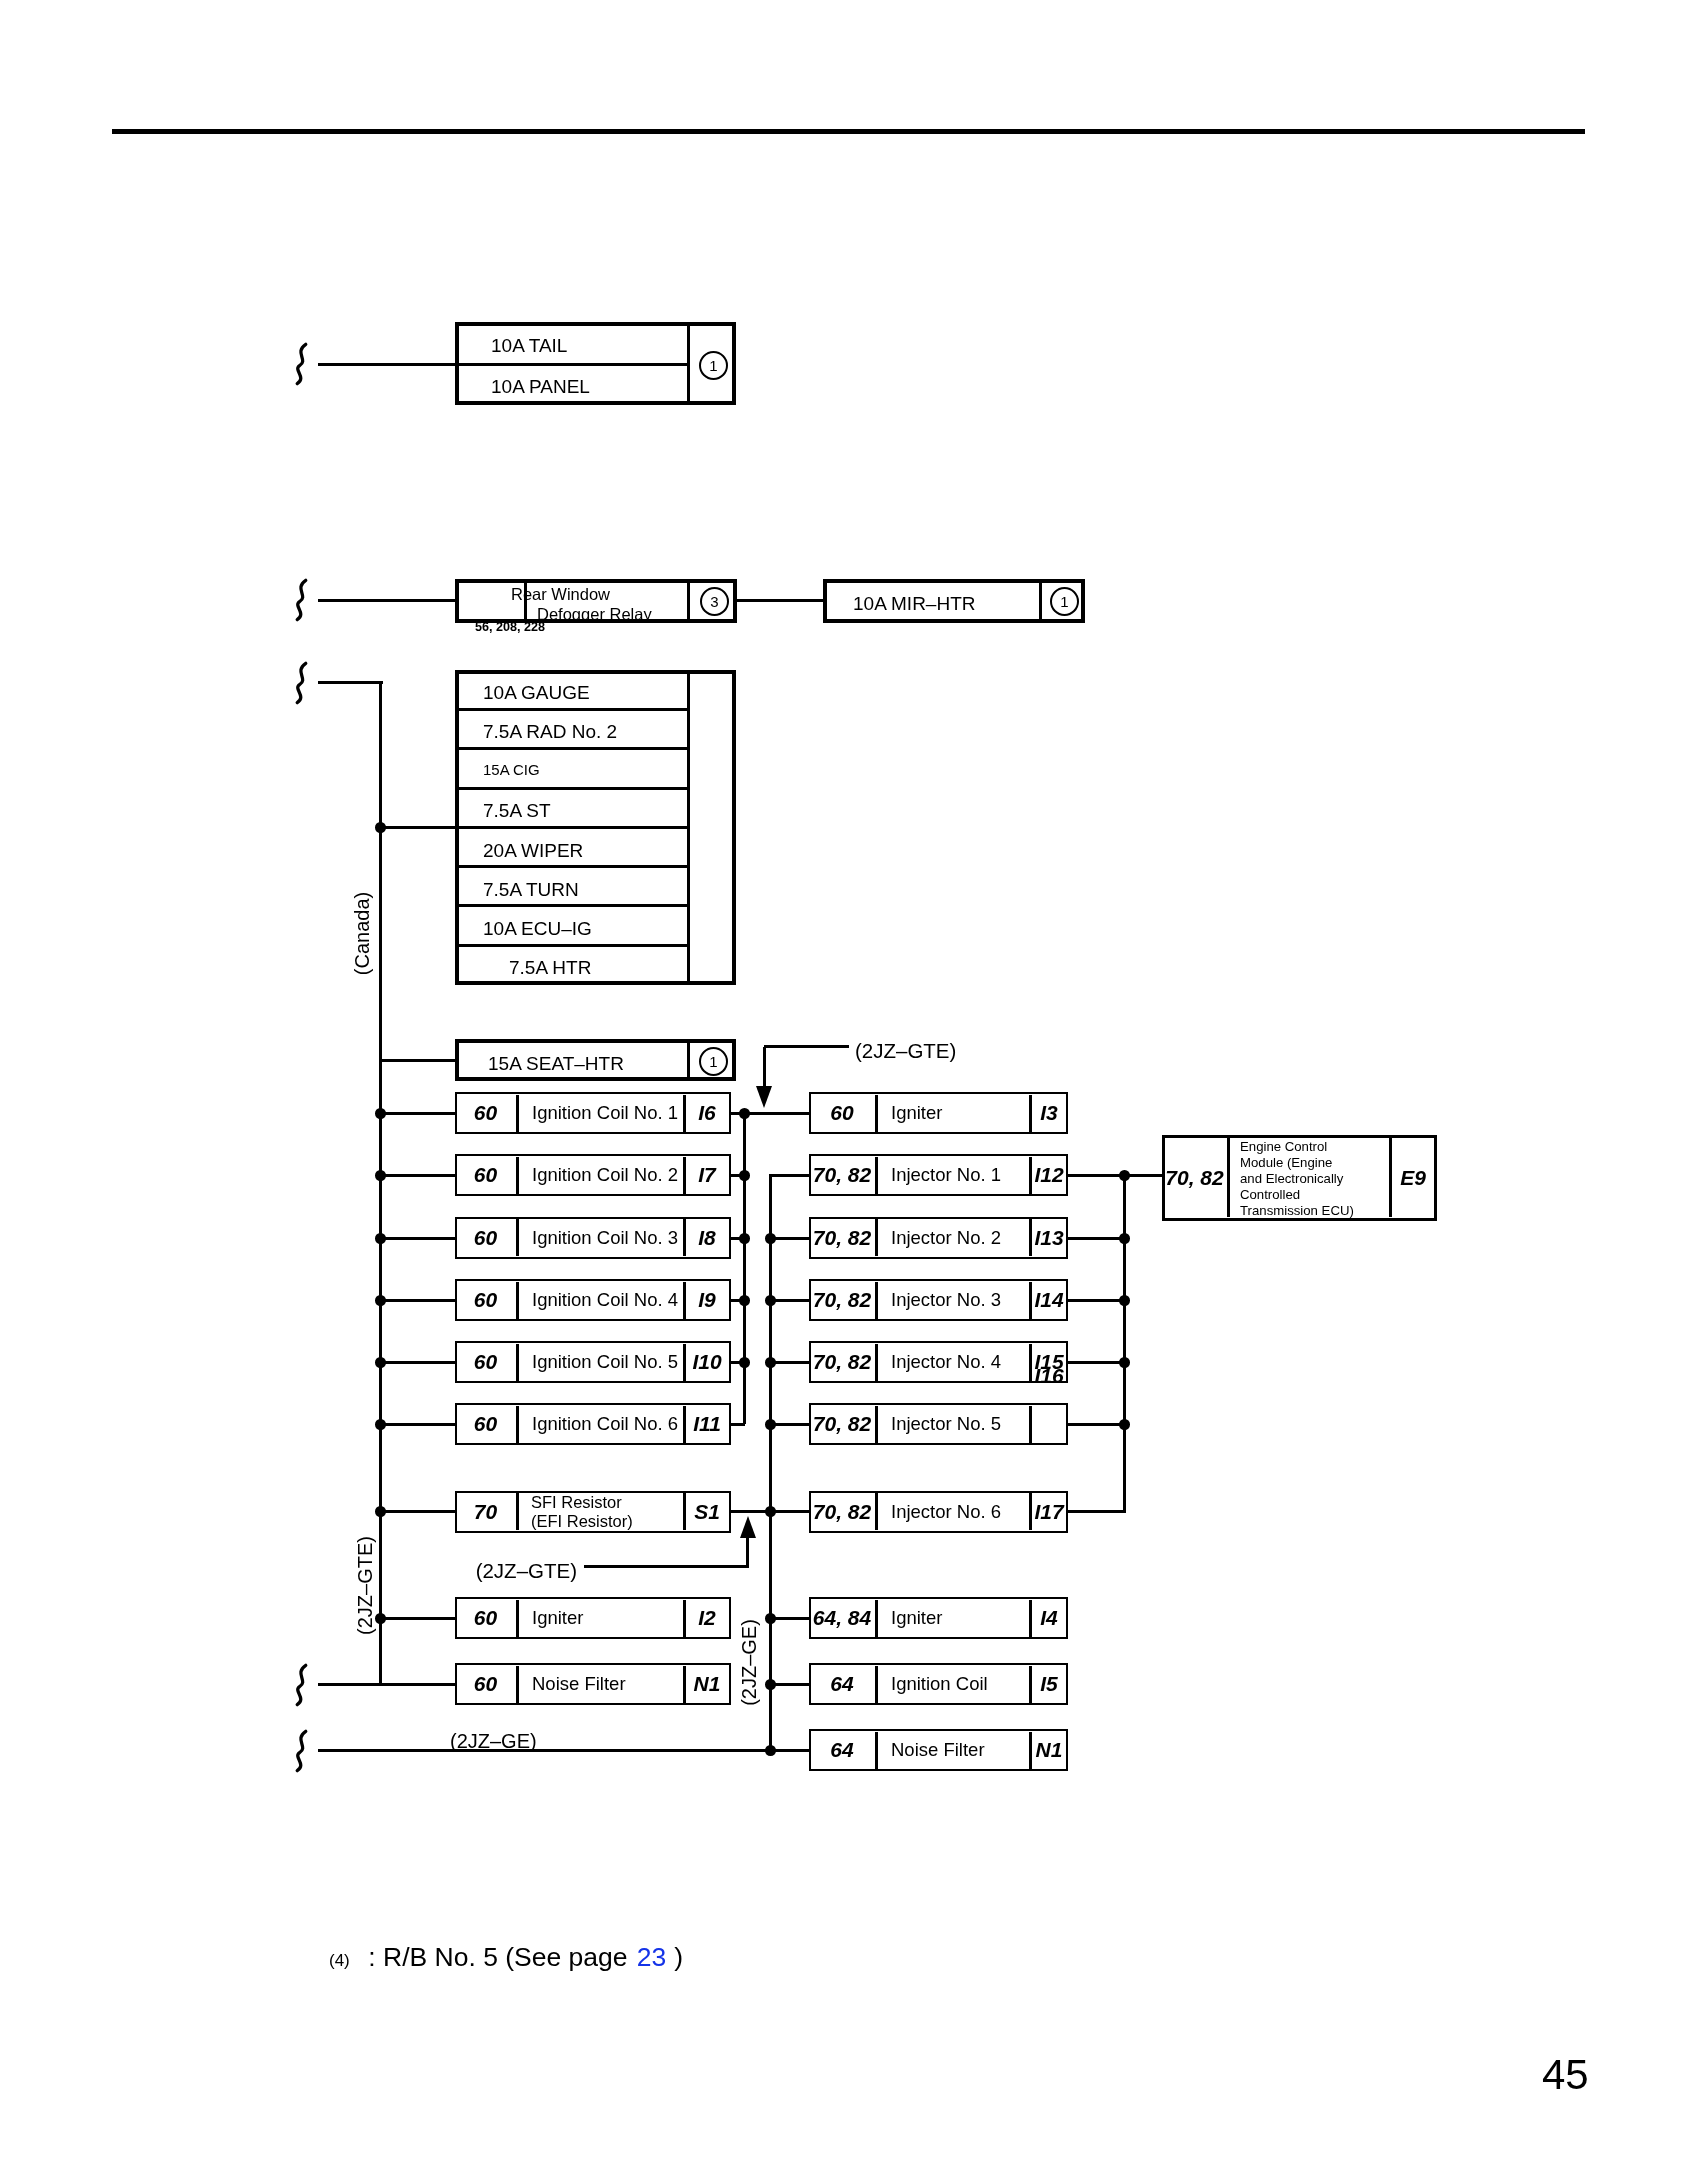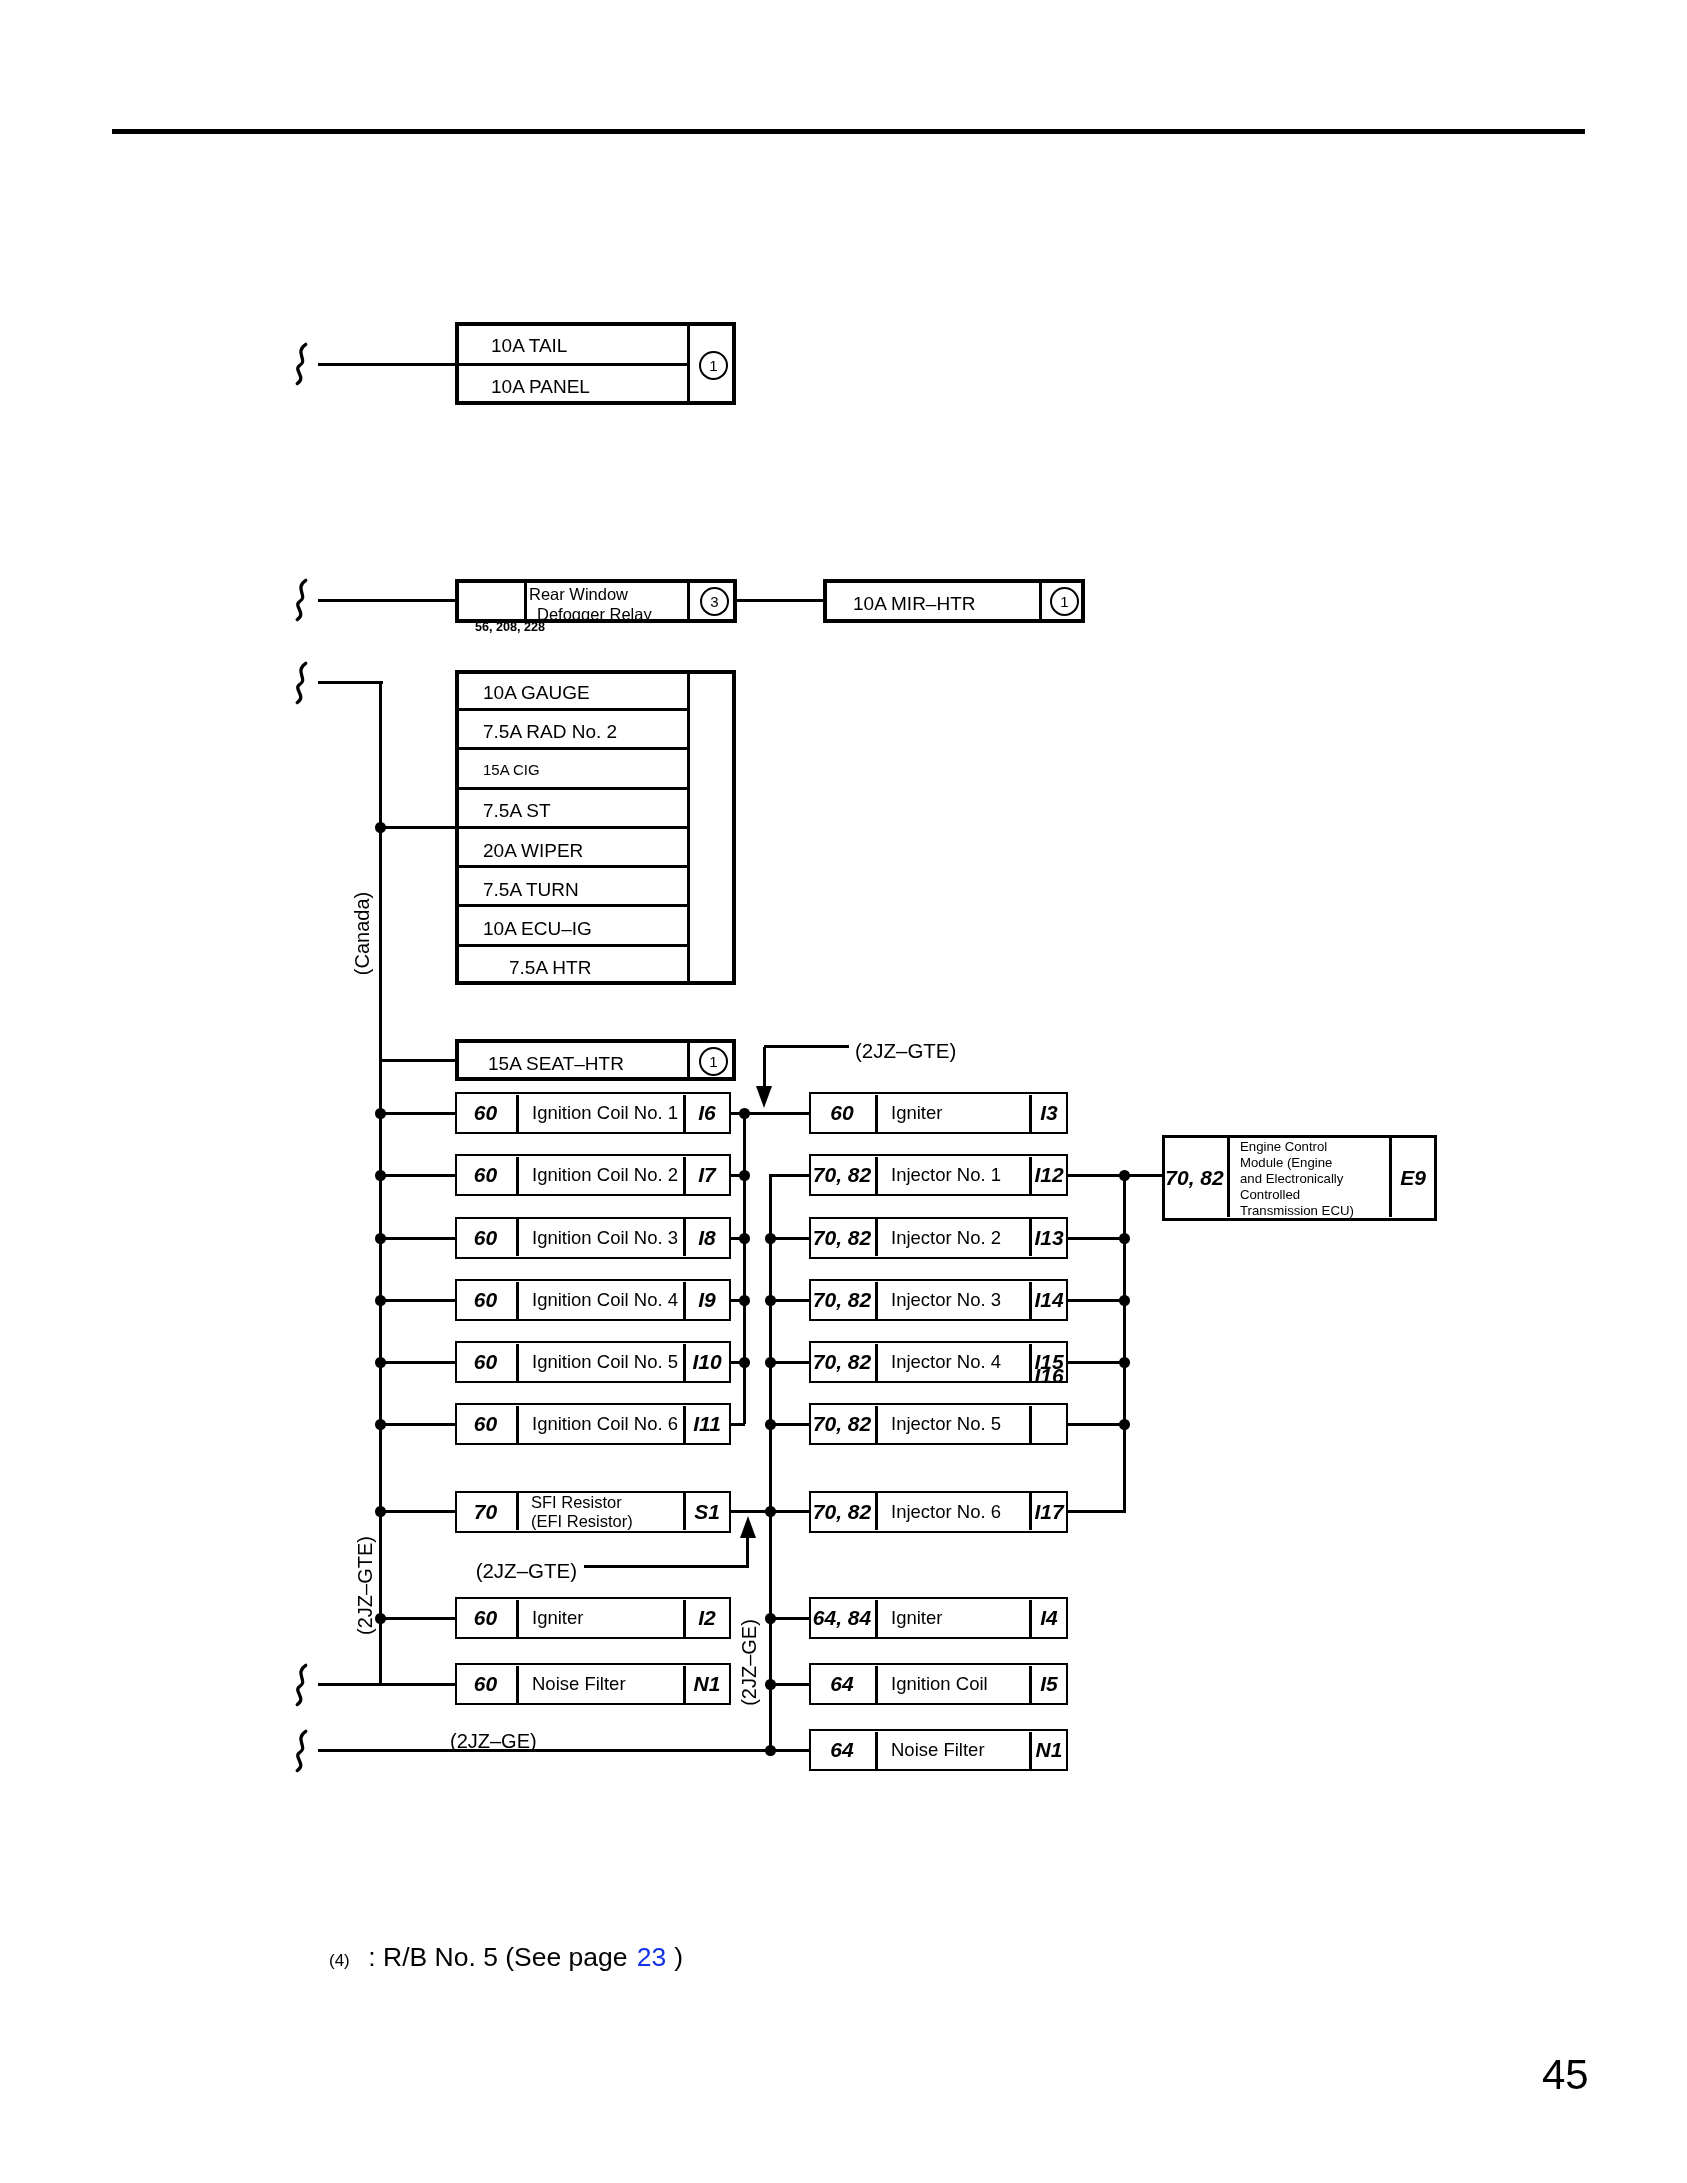--- a/index.html
+++ b/index.html
@@ -125,21 +125,21 @@
       <div class="box heavy" style="left: 455px; top: 322px; width: 281px; height: 83px;"></div>
       <div class="div-h" style="left: 458px; top: 363px; width: 229px; height: 3.3px;"></div>
       <div class="div-v" style="left: 687px; top: 325px; height: 78px;"></div>
       <div class="lbl" style="left: 491px; top: 335px; font-size: 19px;">10A TAIL</div>
       <div class="lbl" style="left: 491px; top: 376px; font-size: 19px;">10A PANEL</div>
       <div class="circle" style="left: 699px; top: 351px;">1</div>
       <div class="box heavy" style="left: 455px; top: 579px; width: 282px; height: 44px;"></div>
       <div class="div-v" style="left: 524px; top: 582px; height: 38px;"></div>
       <div class="div-v" style="left: 687px; top: 582px; height: 38px;"></div>
       <div class="lbl" style="left: 475px; top: 597px; font-size: 12.6px; font-weight: bold; margin-top: 23px;">56, 208, 228</div>
-      <div class="lbl" style="left: 529px; top: 585px; font-size: 16.5px;">Rear Window</div>
+      <div class="lbl" style="left: 511px; top: 585px; font-size: 16.5px;">Rear Window</div>
       <div class="lbl" style="left: 537px; top: 605px; font-size: 16.5px;">Defogger Relay</div>
       <div class="circle" style="left: 700px; top: 587px;">3</div>
       <div class="box heavy" style="left: 823px; top: 579px; width: 262px; height: 44px;"></div>
       <div class="div-v" style="left: 1039px; top: 582px; height: 38px;"></div>
       <div class="lbl" style="left: 853px; top: 593px; font-size: 19px;">10A MIR–HTR</div>
       <div class="circle" style="left: 1050px; top: 587px;">1</div>
       <div class="box heavy" style="left: 455px; top: 670px; width: 281px; height: 315px;"></div>
       <div class="div-v" style="left: 687px; top: 672px; height: 310px;"></div>
       <div class="lbl" style="left: 483px; top: 682px; font-size: 19px;">10A GAUGE</div>
       <div class="div-h" style="left: 458px; top: 708px; width: 229px;"></div>

